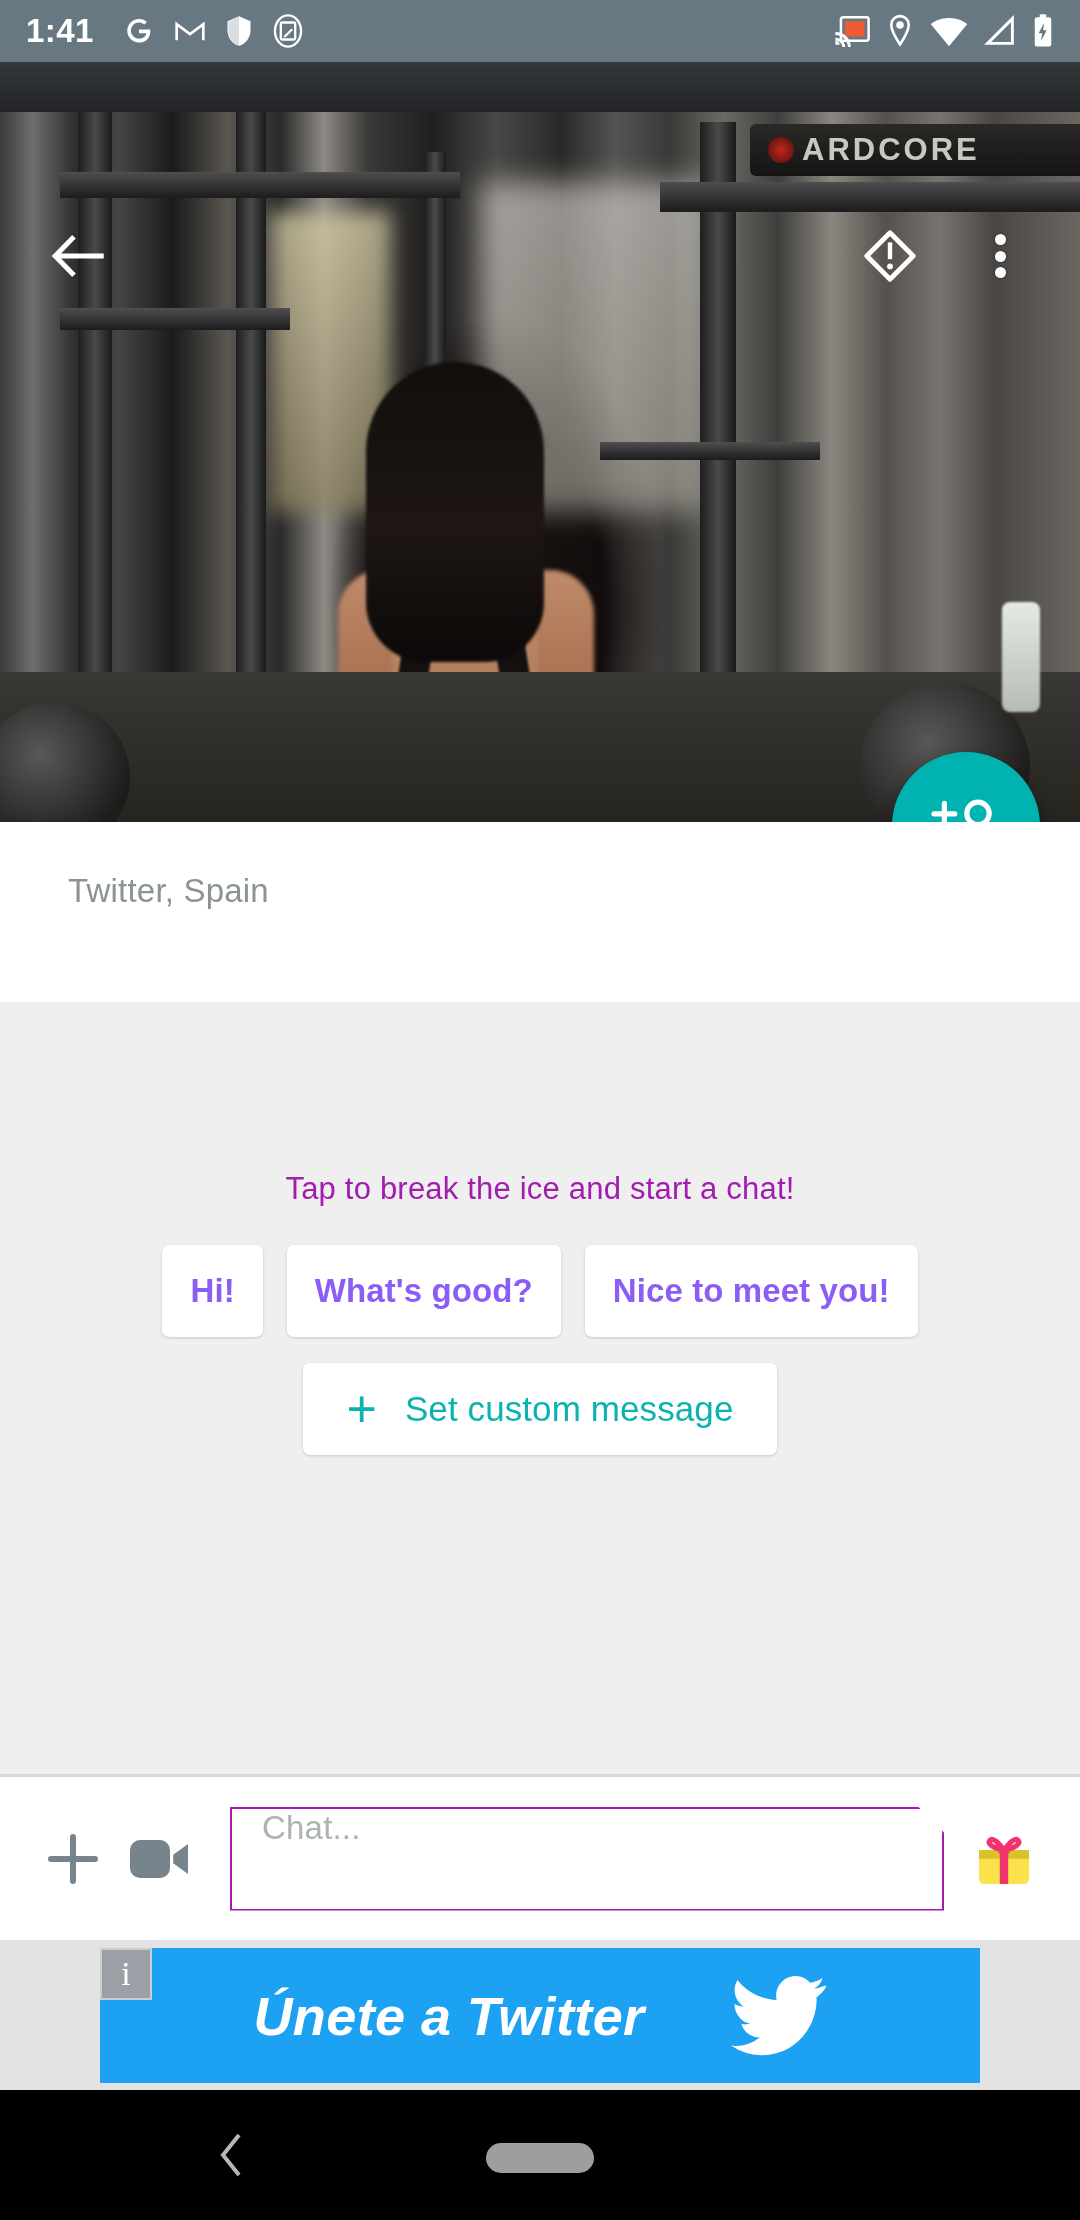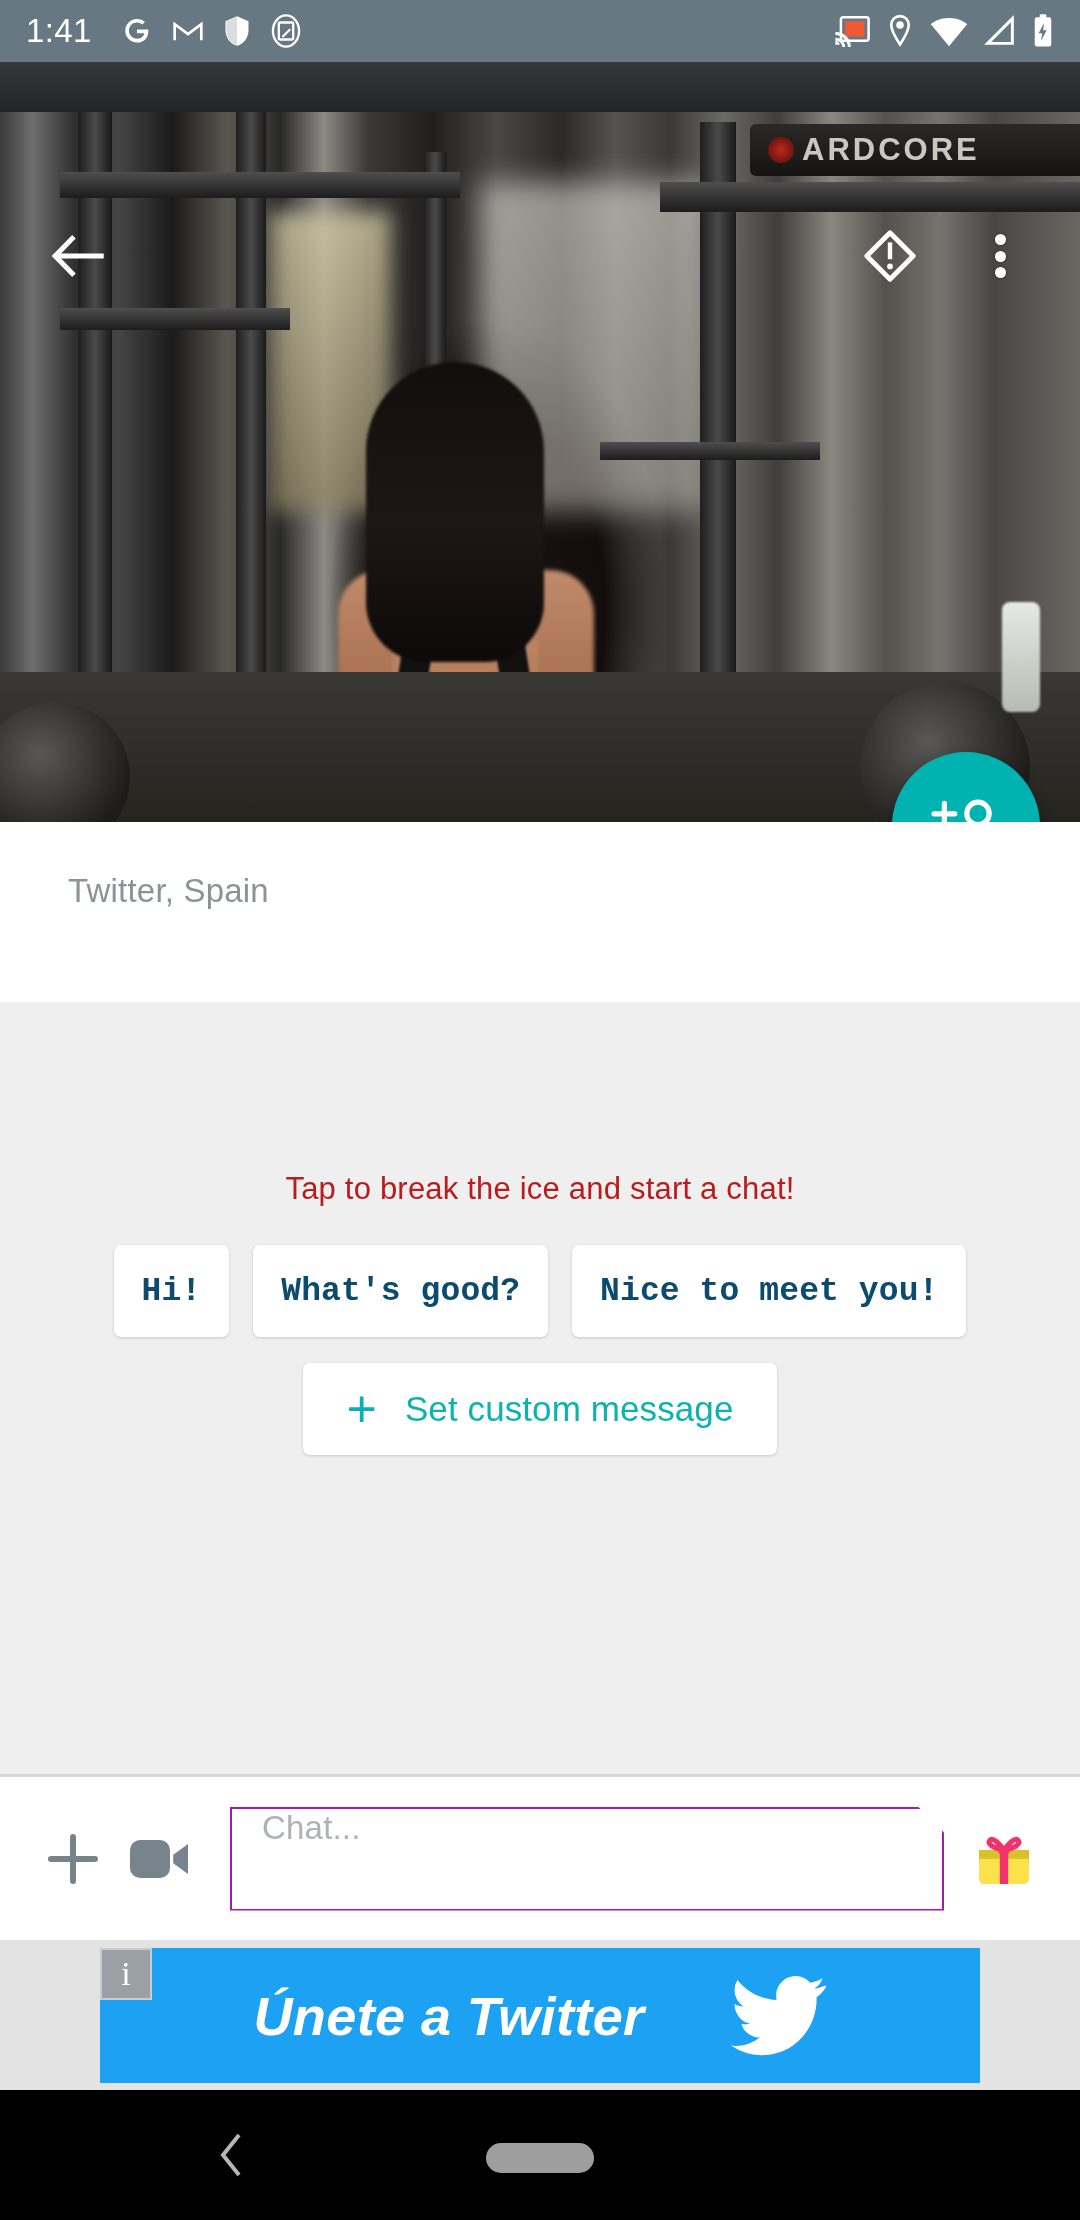--- a/index.html
+++ b/index.html
@@ -10,21 +10,21 @@
     overflow:hidden;
   }
   #screen { position:relative; width:1080px; height:2220px; background:#fff; }
 
   
   .statusbar {
     position:absolute; top:0; left:0; width:1080px; height:62px;
     background:#687883; display:flex; align-items:center;
     padding:0 26px; color:#fff;
   }
-  .sb-time { font-size:33px; font-weight:400; letter-spacing:.4px; margin-right:28px; }
+  .sb-time { font-size:33px; font-weight:700; letter-spacing:.4px; margin-right:28px; }
   .sb-left { display:flex; align-items:center; gap:17px; }
   .sb-spacer { flex:1; }
   .sb-right { display:flex; align-items:center; gap:16px; }
   .sb-ico { display:block; }
 
   
   .photo {
     position:absolute; top:62px; left:0; width:1080px; height:760px;
     overflow:hidden; background:#2a2a2a;
   }
@@ -140,27 +140,27 @@
   .pr-name { font-size:46px; color:#2b3437; font-weight:400; letter-spacing:.2px; }
   .pr-loc  { font-size:33px; color:#8b9396; font-weight:400; margin-top:14px; letter-spacing:.2px; }
 
   
   .chatarea {
     position:absolute; top:1002px; left:0; width:1080px; height:772px;
     background:#efefef;
     display:flex; flex-direction:column; align-items:center;
     justify-content:center; padding-bottom:150px;
   }
-  .ice-hint { font-size:31px; color:#b91c1c; margin-bottom:38px; letter-spacing:.2px; }
+  .ice-hint { font-size:31px; color:#a21caf; margin-bottom:38px; letter-spacing:.2px; }
   .chips { display:flex; gap:24px; justify-content:center; }
   .chip {
-    background:#fff; border-radius:7px; color:#0c4a6e;
+    background:#fff; border-radius:7px; color:#8b5cf6;
     font-size:33px; font-weight:700; letter-spacing:.1px;
     padding:0 28px; height:92px; display:flex; align-items:center;
-    justify-content:center; box-shadow:0 1px 3px rgba(0,0,0,.17);font-family:Liberation Mono, monospace;
+    justify-content:center; box-shadow:0 1px 3px rgba(0,0,0,.17);
   }
   .custom-btn {
     margin-top:26px; background:#fff; border-radius:7px;
     height:92px; padding:0 44px; display:flex; align-items:center; gap:28px;
     box-shadow:0 1px 3px rgba(0,0,0,.17);
   }
   .custom-plus { font-size:52px; color:#0bb3b0; font-weight:300; line-height:0.7; }
   .custom-label { font-size:35px; color:#0bb3b0; font-weight:500; letter-spacing:.1px; }
 
   

